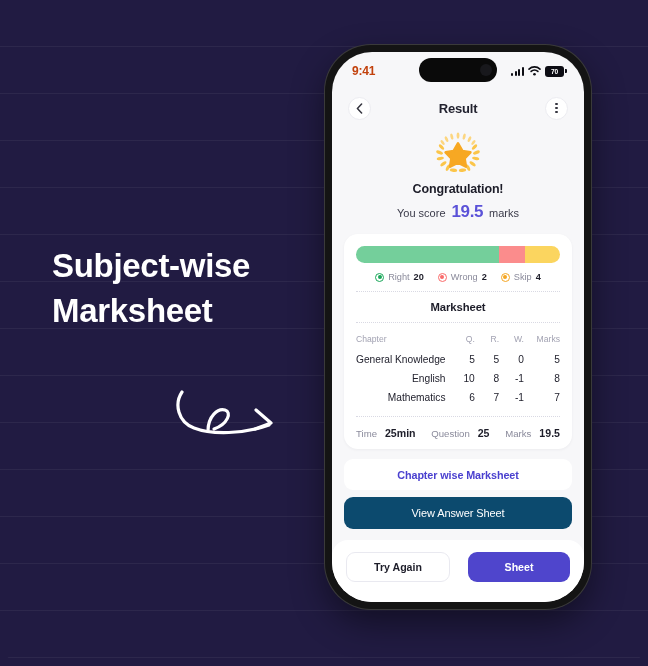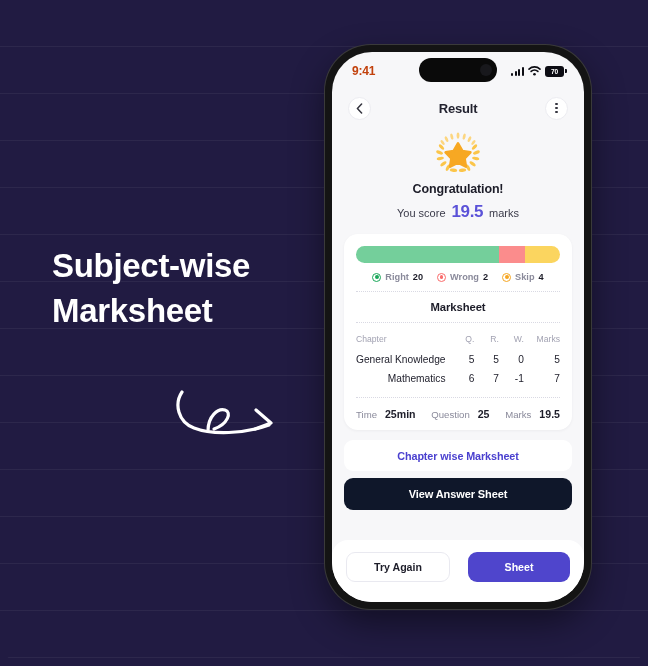--- a/index.html
+++ b/index.html
@@ -199,21 +199,21 @@
   .legend-item { display: flex; align-items: center; gap: 4px; font-size: 9.2px; }
   .legend-dot {
     width: 9px; height: 9px; border-radius: 50%;
     border: 1.6px solid currentColor;
     position: relative; flex: 0 0 9px;
   }
   .legend-dot::after {
     content: ""; position: absolute; inset: 1.6px;
     border-radius: 50%; background: currentColor;
   }
-  .legend-label { color: #8a8a9b; font-weight: 700; }
+  .legend-label { color: #8a8a9b; font-weight: 400; }
   .legend-value { color: #1d1d29; font-weight: 700; }
 
   .dotted {
     border-top: 1px dotted #d9d9e3;
     margin: 9px 0;
   }
   #ms-title {
     text-align: center;
     font-size: 11.3px; font-weight: 700; color: #1d1d29;
     letter-spacing: -0.1px;
@@ -254,23 +254,23 @@
     background: #ffffff;
     border: none; border-radius: 9px;
     color: #4a40cf; font-size: 10.8px; font-weight: 700;
     letter-spacing: -0.1px;
     cursor: pointer;
     font-family: inherit;
   }
   #answer-btn {
     width: 100%; height: 32px;
     margin-top: 7px;
-    background: #0f172a;
+    background: #0c4a6e;
     border: none; border-radius: 9px;
-    color: #fff; font-size: 11px; font-weight: 700;
+    color: #fff; font-size: 11px; font-weight: 400;
     letter-spacing: -0.1px;
     cursor: pointer;
     font-family: inherit;
   }
 
   
   #bottom-bar {
     margin-top: auto;
     background: #fff;
     padding: 12px 14px 20px 14px;
@@ -422,20 +422,27 @@
         </thead>
         <tbody>
           <tr>
             <td>General Knowledge</td>
             <td class="col-q">5</td>
             <td class="col-r">5</td>
             <td class="col-w">0</td>
             <td class="col-m">5</td>
           </tr>
           <tr>
+            <td>English</td>
+            <td class="col-q">10</td>
+            <td class="col-r">8</td>
+            <td class="col-w">-1</td>
+            <td class="col-m">8</td>
+          </tr>
+          <tr>
             <td>Mathematics</td>
             <td class="col-q">6</td>
             <td class="col-r">7</td>
             <td class="col-w">-1</td>
             <td class="col-m">7</td>
           </tr>
         </tbody>
       </table>
 
       <div class="dotted"></div>

